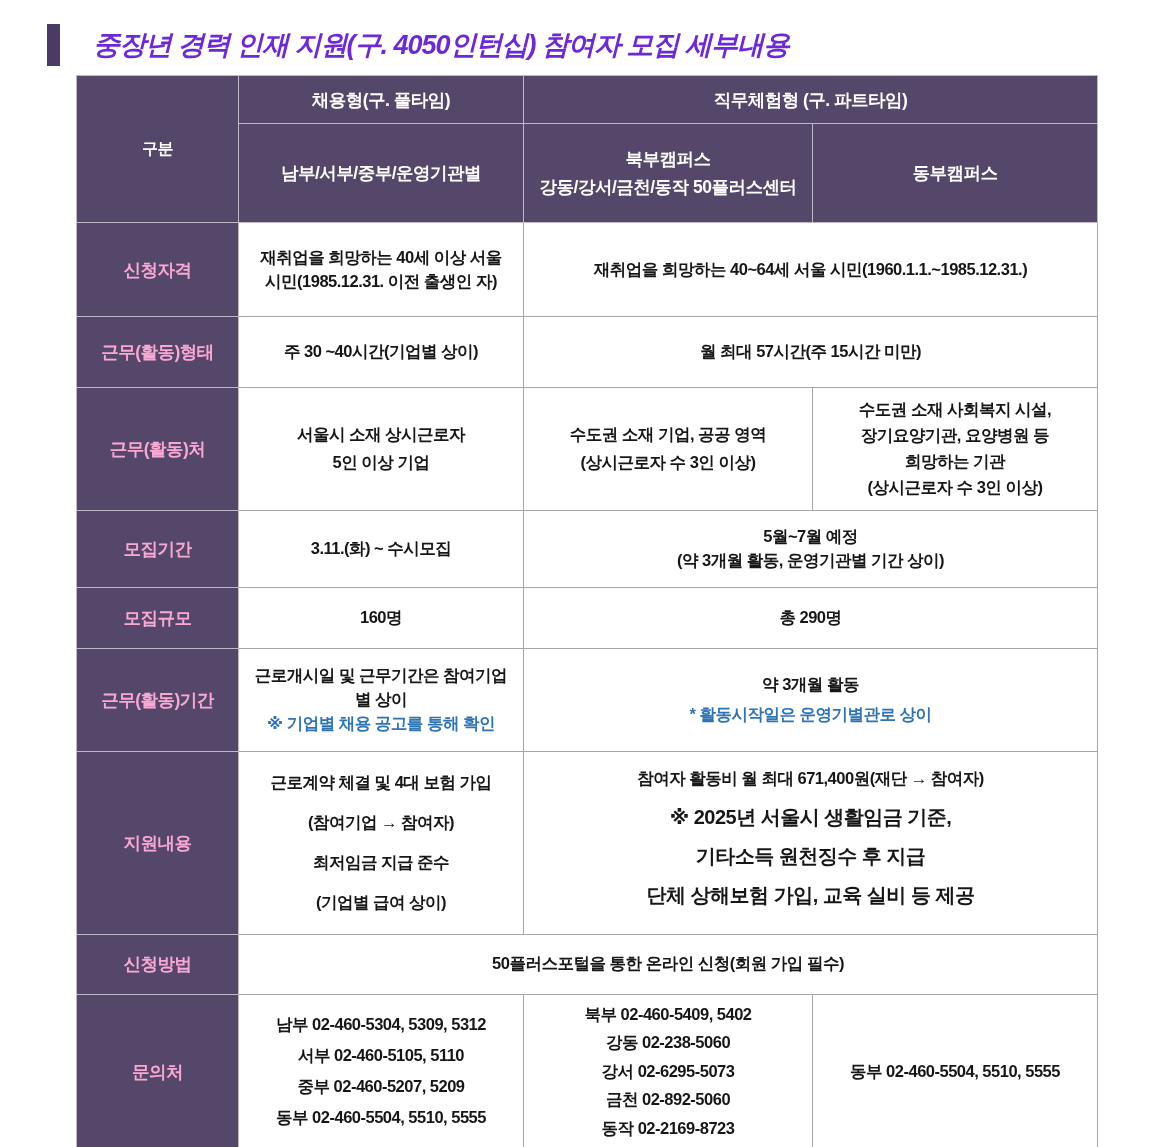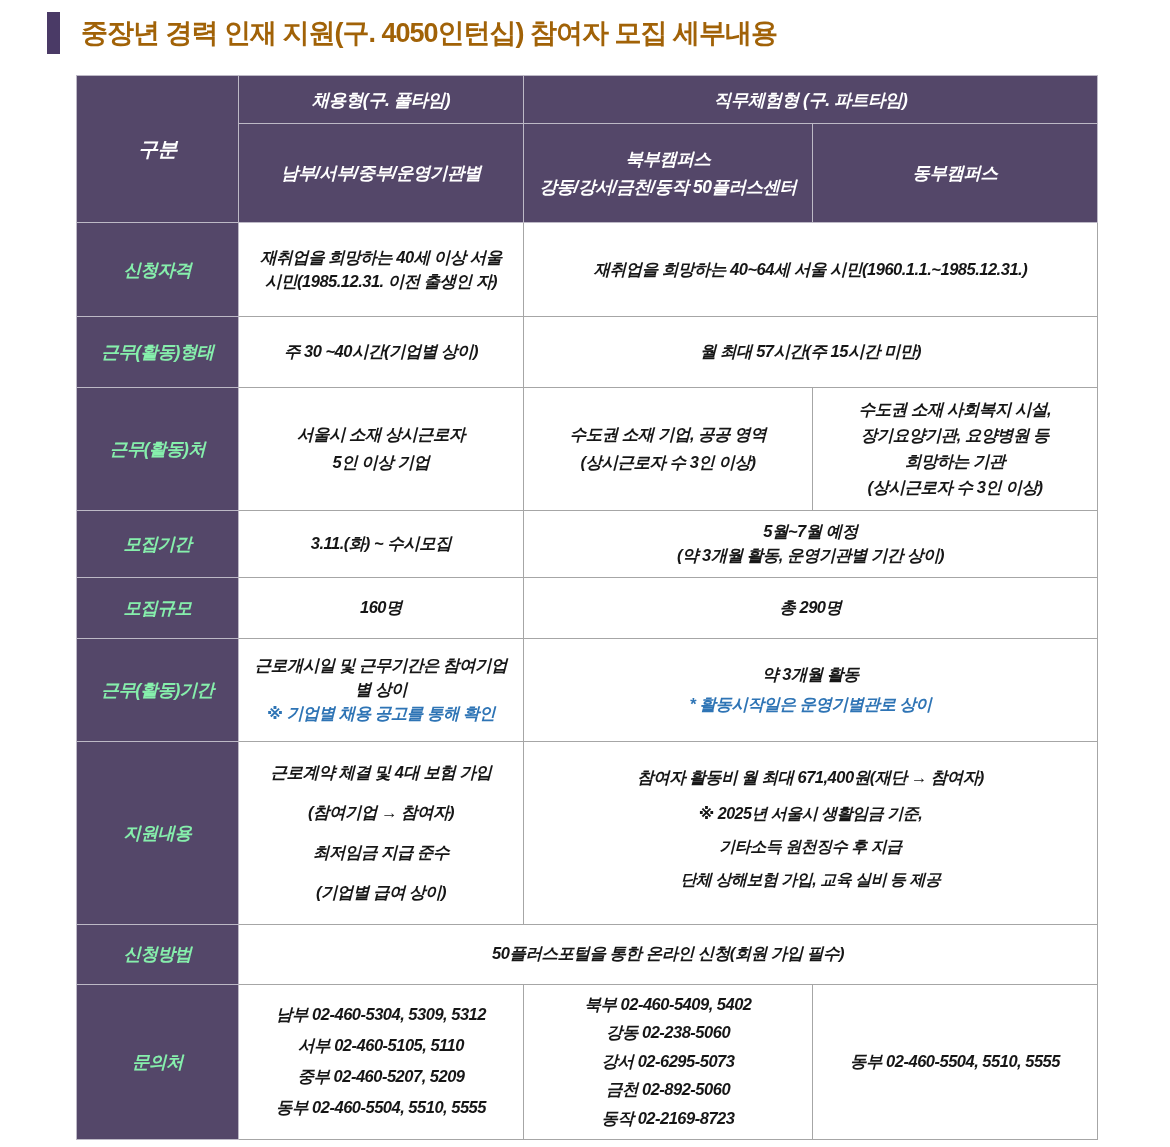--- a/index.html
+++ b/index.html
@@ -3,64 +3,64 @@
 <meta charset="utf-8">
 <style>
   html,body{margin:0;padding:0;}
   body{
     width:1170px;height:1147px;background:#ffffff;position:relative;
     font-family:"Liberation Sans","DejaVu Sans",sans-serif;
     font-weight:700;overflow:hidden;
   }
   .title-wrap{position:absolute;left:47px;top:8px;display:flex;align-items:center;}
   .title-bar{width:13px;height:42px;background:#4a3a66;margin-right:17px;flex:0 0 auto;}
-  .page-title{font-size:27px;color:#a16207;margin:4px;line-height:42px;letter-spacing:-1px;white-space:nowrap;}
+  .page-title{font-size:27px;color:#6d28d9;margin:16px;line-height:42px;letter-spacing:-1px;white-space:nowrap;font-style:italic;}
 
   table.main{
     position:absolute;left:76px;top:75px;width:1021px;
     border-collapse:collapse;table-layout:fixed;
   }
   td{
     border:1.5px solid #a6a6a6;text-align:center;vertical-align:middle;
-    padding:3px 6px;box-sizing:border-box;word-break:keep-all;font-style:italic;
+    padding:3px 6px;box-sizing:border-box;word-break:keep-all;
   }
-  .lab{background:#544769;color:#86efac;font-size:17.5px;letter-spacing:-0.5px;border-color:#bdb9c6;}
+  .lab{background:#544769;color:#f9a8d4;font-size:17.5px;letter-spacing:-0.5px;border-color:#bdb9c6;}
   .hdr{background:#544769;color:#ffffff;font-size:17.5px;letter-spacing:-0.5px;border-color:#bdb9c6;}
   .txt{font-size:16.5px;color:#161616;letter-spacing:-0.5px;line-height:1.45;}
   .note{color:#2E74B5;}
   .ln{margin:2px 0;}
   .hdr .ln{margin:4px 0;}
   .sp8 .ln{margin:16px 0;}
   .sp6 .ln{margin:6px 0;}
   .sp4 .ln{margin:4px 0;}
   .sp3 .ln{margin:0 0;}
   .contact2 .ln{margin:7px 0;}
   .contact3 .ln{margin:4.5px 0;}
   .support34 .main-ln{margin:2px 0 12px 0;}
-  .support34 .sub-ln{font-size:16px;margin:10px 0;}
+  .support34 .sub-ln{font-size:20px;margin:10px 0;}
 </style>
 </head>
 <body>
 
 <div class="title-wrap">
   <div class="title-bar"></div>
   <h1 class="page-title">중장년 경력 인재 지원(구. 4050인턴십) 참여자 모집 세부내용</h1>
 </div>
 
 <table class="main">
   <colgroup>
     <col style="width:162px">
       <col style="width:285px">
       <col style="width:289px">
       <col style="width:285px">
   </colgroup>
   <tbody>
 
     <tr style="height:48px">
-      <td class="hdr" rowspan="2" style="font-size:20px">구분</td>
+      <td class="hdr" rowspan="2" style="font-size:16px">구분</td>
       <td class="hdr">채용형(구. 풀타임)</td>
       <td class="hdr" colspan="2">직무체험형 (구. 파트타임)</td>
     </tr>
     <tr style="height:99px">
       <td class="hdr">남부/서부/중부/운영기관별</td>
       <td class="hdr">
         <div class="ln">북부캠퍼스</div>
         <div class="ln">강동/강서/금천/동작 50플러스센터</div>
       </td>
       <td class="hdr">동부캠퍼스</td>
@@ -92,21 +92,21 @@
         <div class="ln">(상시근로자 수 3인 이상)</div>
       </td>
       <td class="txt">
         <div class="ln">수도권 소재 사회복지 시설,</div>
         <div class="ln">장기요양기관, 요양병원 등</div>
         <div class="ln">희망하는 기관</div>
         <div class="ln">(상시근로자 수 3인 이상)</div>
       </td>
     </tr>
 
-    <tr style="height:67px">
+    <tr style="height:77px">
       <td class="lab">모집기간</td>
       <td class="txt">3.11.(화) ~ 수시모집</td>
       <td class="txt sp3" colspan="2">
         <div class="ln">5월~7월 예정</div>
         <div class="ln">(약 3개월 활동, 운영기관별 기간 상이)</div>
       </td>
     </tr>
 
     <tr style="height:61px">
       <td class="lab">모집규모</td>

